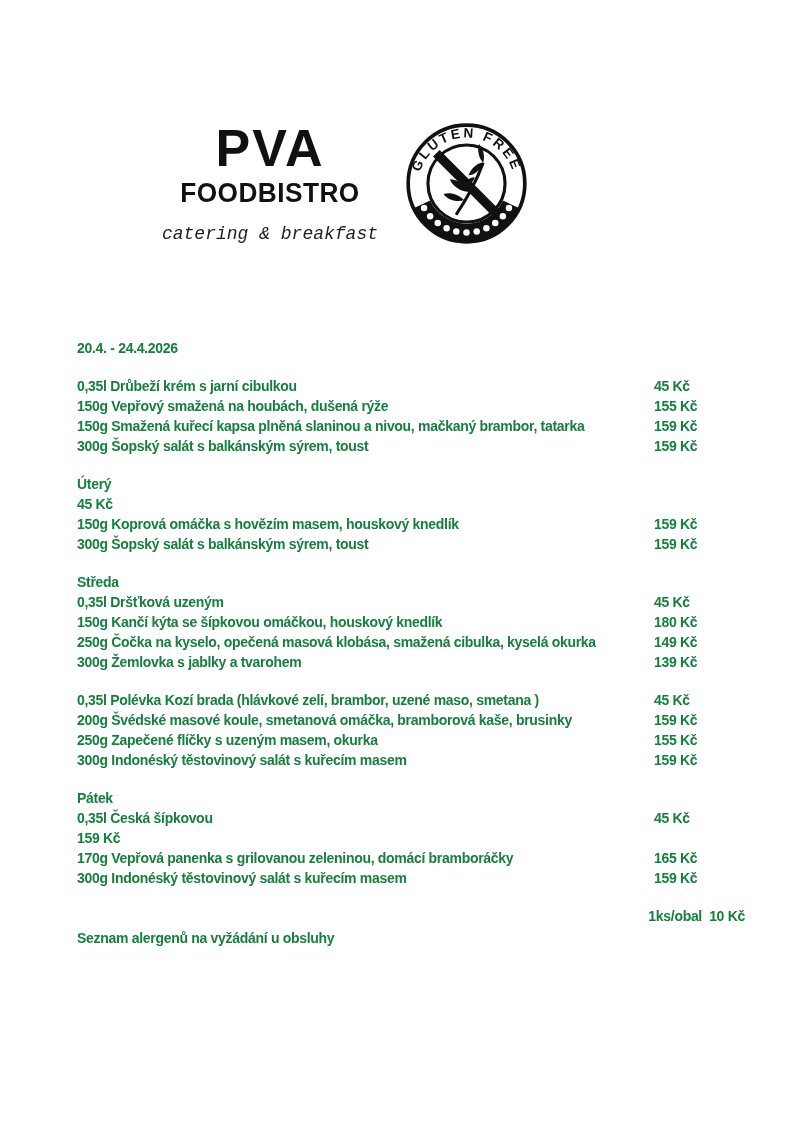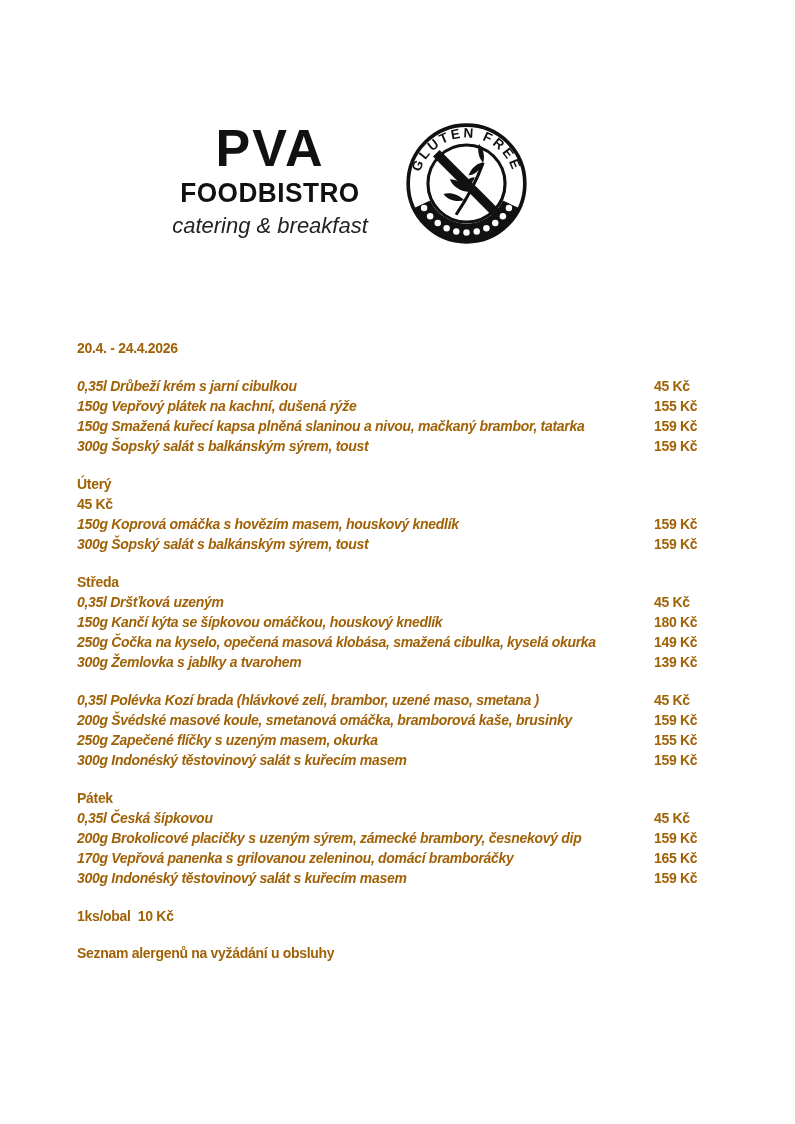--- a/index.html
+++ b/index.html
@@ -17,42 +17,42 @@
   .pva-text {
     font-size:52px; font-weight:800; line-height:52px; letter-spacing:2px;
     color:#111;
   }
   .foodbistro-text {
     font-size:27px; font-weight:800; line-height:27px; letter-spacing:0.5px;
     transform:scaleX(0.97); transform-origin:center;
     margin-top:6px; color:#111;
   }
   .tagline-text {
-    font-family:Liberation Sans, sans-serif; font-style:italic;
-    font-size:22px; line-height:22px; margin-top:8px; color:#222;
+    font-family:Liberation Mono, monospace; font-style:italic;
+    font-size:18px; line-height:22px; margin-top:16px; color:#222;
   }
 
   
   .badge-wrap { position:absolute; left:404px; top:121px; width:125px; height:125px; }
   .badge-wrap svg { display:block; width:100%; height:100%; }
 
   
   .menu {
     position:absolute; left:77px; top:338px; width:668px;
     font-size:14px; font-weight:700; letter-spacing:-0.3px;
-    color:#a16207;
+    color:#15803d;
   }
   .date-line { height:20px; line-height:20px; margin-bottom:18px; white-space:pre; }
   .day { margin-bottom:18px; }
   .day-name { height:20px; line-height:20px; }
   .menu-row { display:flex; height:20px; line-height:20px; }
-  .menu-desc { width:577px; white-space:nowrap; overflow:hidden;font-style:italic; }
+  .menu-desc { width:577px; white-space:nowrap; overflow:hidden; }
   .menu-price { white-space:nowrap; }
-  .packaging-line { height:20px; line-height:20px; white-space:pre; }
-  .allergen-line { height:20px; line-height:20px; margin-top:17px; white-space:pre; }
+  .packaging-line { height:20px; line-height:20px; white-space:pre;text-align:right; }
+  .allergen-line { height:20px; line-height:20px; margin-top:2px; white-space:pre; }
 </style>
 </head>
 <body>
 
 <div class="page">
 
   <div class="logo-block">
     <div class="pva-text">PVA</div>
     <div class="foodbistro-text">FOODBISTRO</div>
     <div class="tagline-text">catering &amp; breakfast</div>
@@ -103,21 +103,21 @@
 
   <div class="menu">
     <div class="date-line">20.4. - 24.4.2026</div>
 
     <div class="day">
       <div class="menu-row">
         <div class="menu-desc">0,35l Drůbeží krém s jarní cibulkou</div>
         <div class="menu-price">45 Kč</div>
       </div>
       <div class="menu-row">
-        <div class="menu-desc">150g Vepřový plátek na kachní, dušená rýže</div>
+        <div class="menu-desc">150g Vepřový smažená na houbách, dušená rýže</div>
         <div class="menu-price">155 Kč</div>
       </div>
       <div class="menu-row">
         <div class="menu-desc">150g Smažená kuřecí kapsa plněná slaninou a nivou, mačkaný brambor, tatarka</div>
         <div class="menu-price">159 Kč</div>
       </div>
       <div class="menu-row">
         <div class="menu-desc">300g Šopský salát s balkánským sýrem, toust</div>
         <div class="menu-price">159 Kč</div>
       </div>
@@ -177,21 +177,20 @@
       </div>
     </div>
 
     <div class="day">
       <div class="day-name">Pátek</div>
       <div class="menu-row">
         <div class="menu-desc">0,35l Česká šípkovou</div>
         <div class="menu-price">45 Kč</div>
       </div>
       <div class="menu-row">
-        <div class="menu-desc">200g Brokolicové placičky s uzeným sýrem, zámecké brambory, česnekový dip</div>
         <div class="menu-price">159 Kč</div>
       </div>
       <div class="menu-row">
         <div class="menu-desc">170g Vepřová panenka s grilovanou zeleninou, domácí bramboráčky</div>
         <div class="menu-price">165 Kč</div>
       </div>
       <div class="menu-row">
         <div class="menu-desc">300g Indonéský těstovinový salát s kuřecím masem</div>
         <div class="menu-price">159 Kč</div>
       </div>

